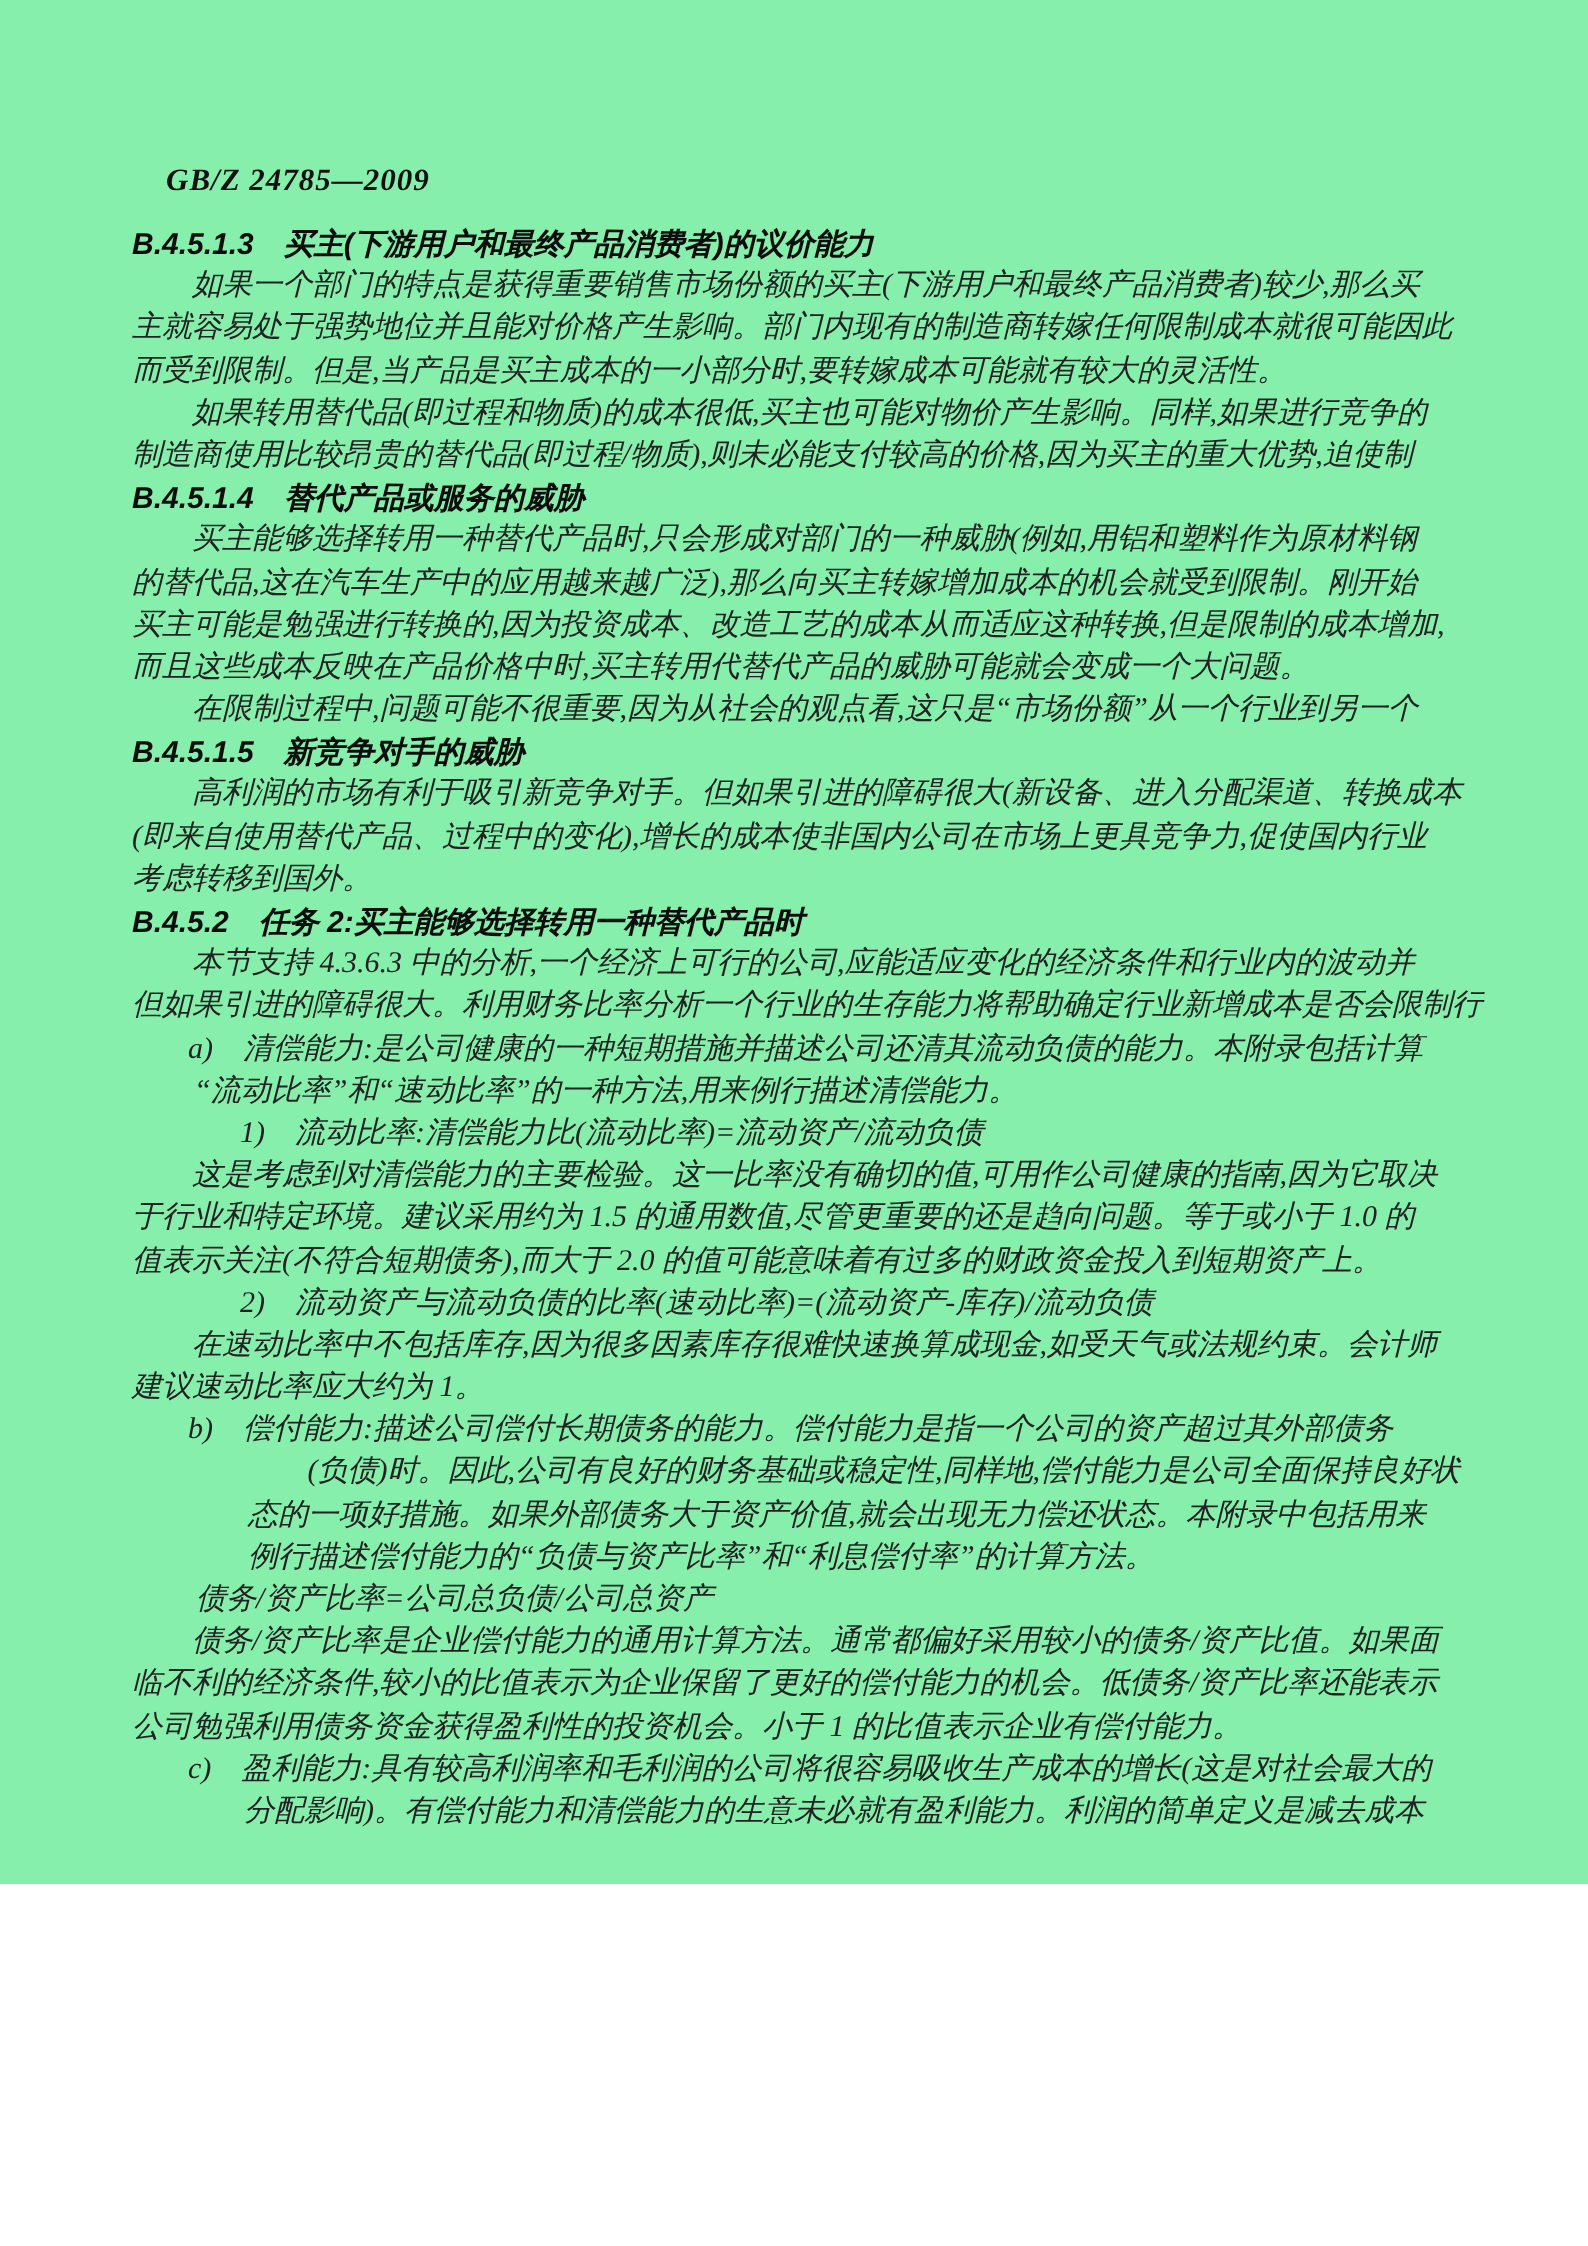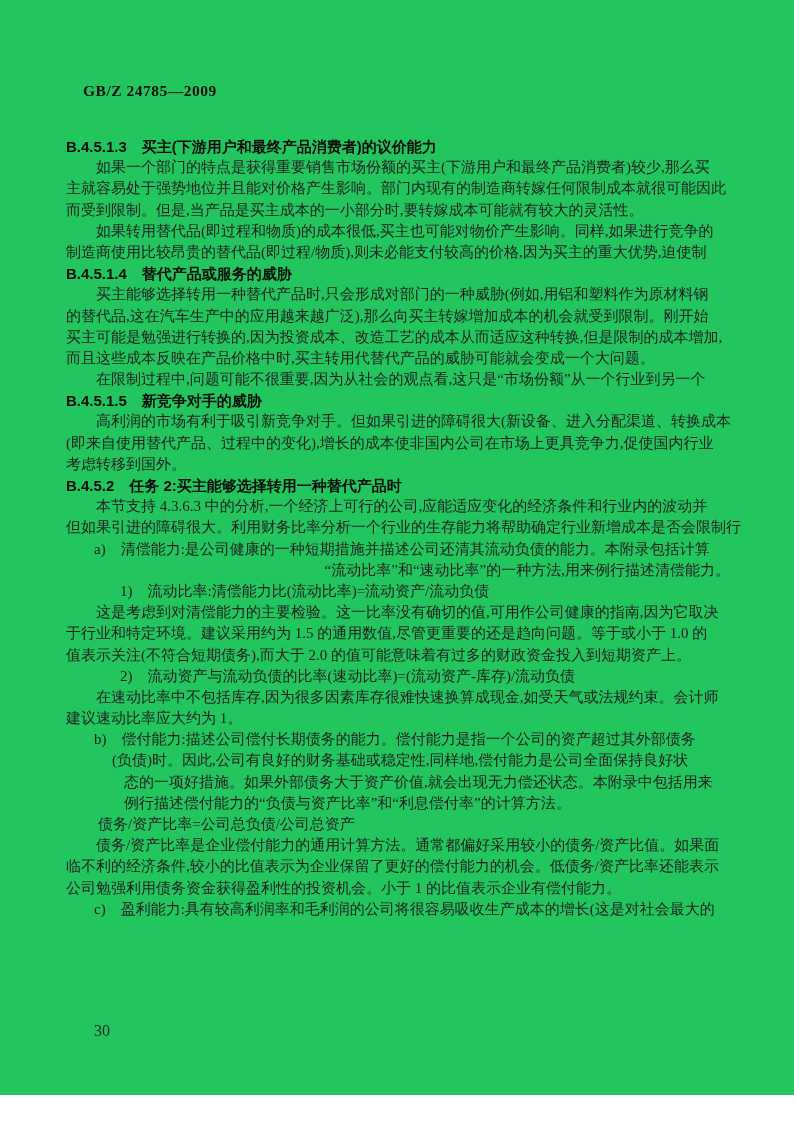--- a/index.html
+++ b/index.html
@@ -1,44 +1,45 @@
 <!DOCTYPE html>
 <html><head>
 <meta charset="utf-8">
 <style>
   html,body{margin:0;padding:0;background:#ffffff;}
   .page{
     position:relative;
-    width:794px;height:1095px;
-    background:#22c55e;
+    width:794px;height:942px;
+    background:#86efac;
     overflow:hidden;
     font-family:"Liberation Serif","DejaVu Serif",serif;
+    font-style:italic;
   }
   .hdr{
     position:absolute;left:83px;top:82px;
     font-family:"Liberation Serif","DejaVu Serif",serif;
     font-weight:700;font-size:15.5px;color:#111111;
     letter-spacing:0.5px;white-space:pre;
   }
   .textblock{
-    position:absolute;left:66px;top:112px;width:664px;margin-top:24px;
+    position:absolute;left:66px;top:112px;width:664px;
   }
   .ln{
     font-size:15px;line-height:21.2px;height:21.2px;
     color:#222222;white-space:pre;
   }
   .h{
     font-family:"Liberation Sans","DejaVu Sans",sans-serif;
     font-weight:700;color:#0d0d0d;
   }
   .i{padding-left:30px;}
   .la{padding-left:28px;}
-  .lca{padding-left:31px;text-align:right;}
+  .lca{padding-left:31px;}
   .num{padding-left:54px;}
-  .lbp{padding-left:46px;}
+  .lbp{padding-left:46px;text-align:right;}
   .lcb{padding-left:58px;}
   .lcc{padding-left:56px;}
   .f{padding-left:32px;}
   .pageno{
     position:absolute;left:94px;top:1022px;
     font-size:16px;color:#2a2a2a;
     font-family:"Liberation Serif","DejaVu Serif",serif;
   }
 </style>
 </head>
@@ -78,16 +79,17 @@
     <div class="ln">建议速动比率应大约为 1。</div>
     <div class="ln la">b)　偿付能力:描述公司偿付长期债务的能力。偿付能力是指一个公司的资产超过其外部债务</div>
     <div class="ln lbp">(负债)时。因此,公司有良好的财务基础或稳定性,同样地,偿付能力是公司全面保持良好状</div>
     <div class="ln lcb">态的一项好措施。如果外部债务大于资产价值,就会出现无力偿还状态。本附录中包括用来</div>
     <div class="ln lcb">例行描述偿付能力的“负债与资产比率”和“利息偿付率”的计算方法。</div>
     <div class="ln f">债务/资产比率=公司总负债/公司总资产</div>
     <div class="ln i">债务/资产比率是企业偿付能力的通用计算方法。通常都偏好采用较小的债务/资产比值。如果面</div>
     <div class="ln">临不利的经济条件,较小的比值表示为企业保留了更好的偿付能力的机会。低债务/资产比率还能表示</div>
     <div class="ln">公司勉强利用债务资金获得盈利性的投资机会。小于 1 的比值表示企业有偿付能力。</div>
     <div class="ln la">c)　盈利能力:具有较高利润率和毛利润的公司将很容易吸收生产成本的增长(这是对社会最大的</div>
+    <div class="ln lcc">分配影响)。有偿付能力和清偿能力的生意未必就有盈利能力。利润的简单定义是减去成本</div>
   </div>
 
   <div class="pageno">30</div>
 </div>
 
 </body></html>

